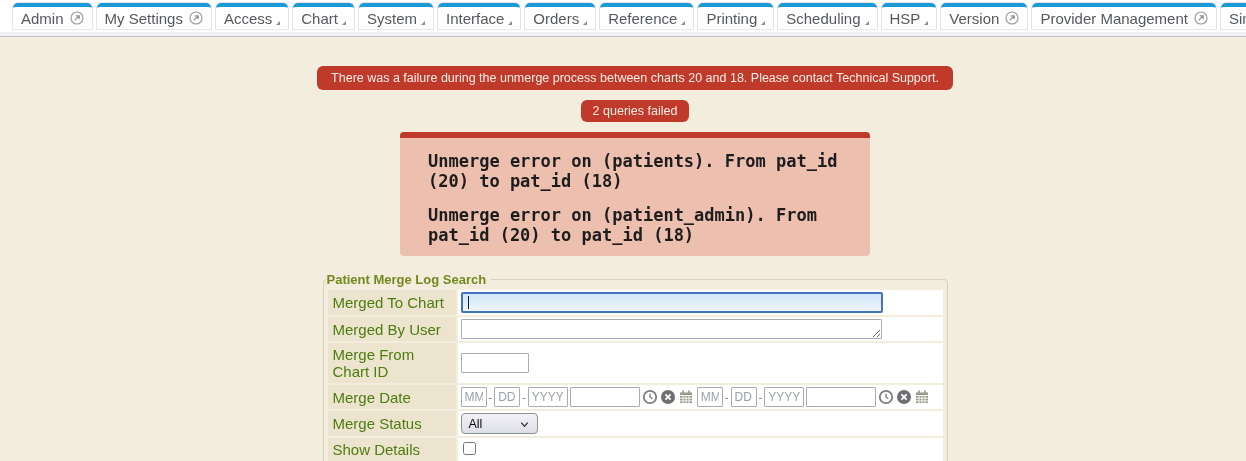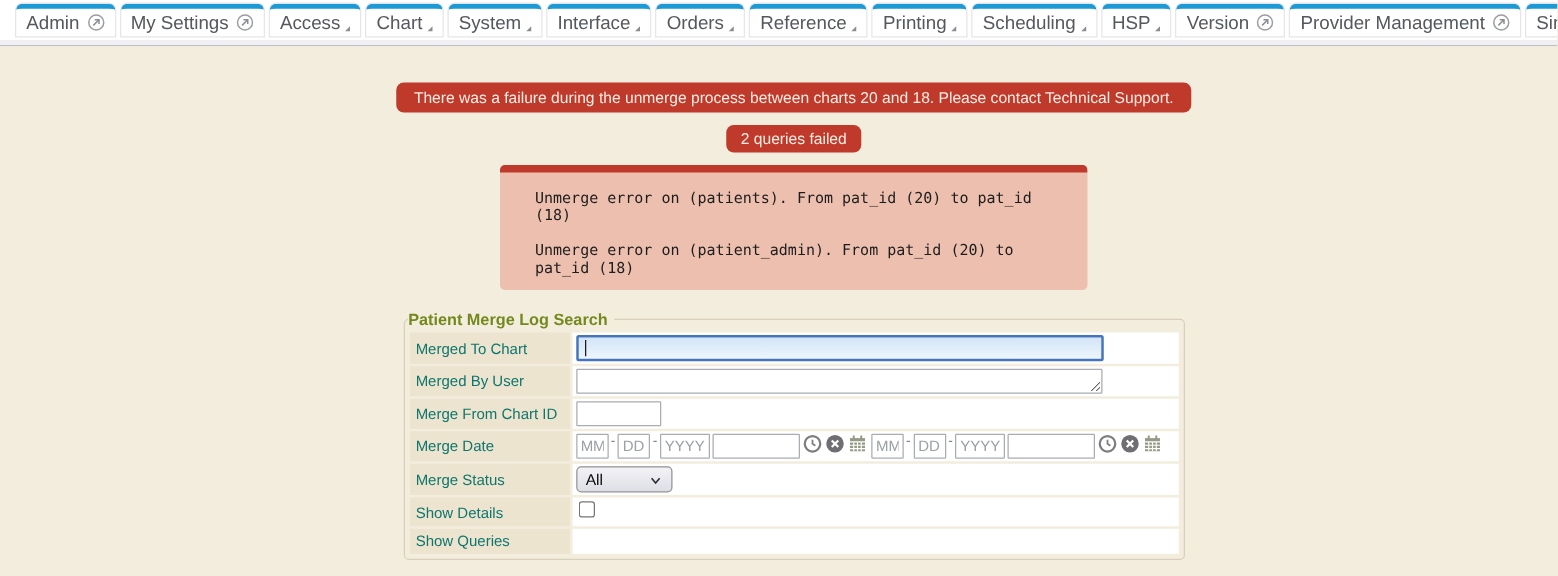--- a/index.html
+++ b/index.html
@@ -41,56 +41,56 @@
     font-size:12.5px;padding:4px 12px;border-radius:6px;margin-top:10px;
   }
   .errorbox{
     width:470px;margin-top:10px;
     background:#EDBFAF;border-radius:4px;overflow:hidden;
   }
   .errorbox-bar{height:6px;background:#BF3A2B;}
   .errorbox-body{padding:13px 10px 11px 28px;}
   .errline{
     font-family:"DejaVu Sans Mono","Liberation Mono",monospace;
-    font-size:12px;font-weight:400;color:#1d1d1d;
+    font-size:17px;font-weight:700;color:#1d1d1d;
   }
   .errline + .errline{margin-top:14px;}
   
   .formwrap{width:625px;margin-top:16px;}
   fieldset.searchset{
     border:1px solid #D9D0BC;border-radius:4px;
     margin:0;padding:1px 2px 2px 2px;
   }
   legend.searchlegend{
     font-size:13px;font-weight:bold;color:#74891D;
     padding:0 5px 0 1px;margin-left:0;
   }
   table.searchtbl{width:100%;border-spacing:2px;border-collapse:separate;}
   td.lbl{
-    width:118px;background:#EDE4CF;color:#0f766e;
-    font-size:12px;padding:3px 5px;vertical-align:middle;
+    width:118px;background:#EDE4CF;color:#4d7c0f;
+    font-size:15px;padding:3px 5px;vertical-align:middle;
   }
   td.fld{background:#ffffff;padding:2px 3px;vertical-align:middle;}
   input.txt, textarea.txt{
     font-family:"Liberation Sans","DejaVu Sans",sans-serif;
     font-size:12px;color:#111;
     border:1px solid #A9ACB2;background:#fff;border-radius:1px;
     padding:2px 3px;box-sizing:border-box;
   }
   input.txt::placeholder, textarea.txt::placeholder{color:#9AA0A6;}
   .focuswrap{position:relative;display:inline-block;}
   input.focused{
     width:422px;height:21px;
     border:2px solid #4574BC;border-radius:2px;
     background:linear-gradient(to bottom,#D2E4F6,#EDF6FD);
     padding:2px 4px;box-sizing:border-box;font-size:12px;
   }
   .caret{position:absolute;left:7px;top:4px;width:1px;height:13px;background:#1a1a1a;}
   textarea.txt{width:421px;height:20px;resize:vertical;display:block;}
-  .daterow{display:flex;align-items:flex-start;gap:2px;}
+  .daterow{display:flex;align-items:center;gap:2px;}
   .dsep{font-size:11px;color:#777;margin:0 0;}
   .dicon{width:16px;height:16px;flex:0 0 auto;cursor:pointer;}
   .grp2{margin-left:1px;}
   .select{
     position:relative;display:inline-flex;align-items:center;
     height:21px;border:1px solid #8F9094;border-radius:4px;
     background:linear-gradient(to bottom,#F2F2F7,#DEDEE6);
     font-size:12.5px;color:#0b0b0b;padding:0 7px;box-sizing:border-box;
     cursor:pointer;
   }

